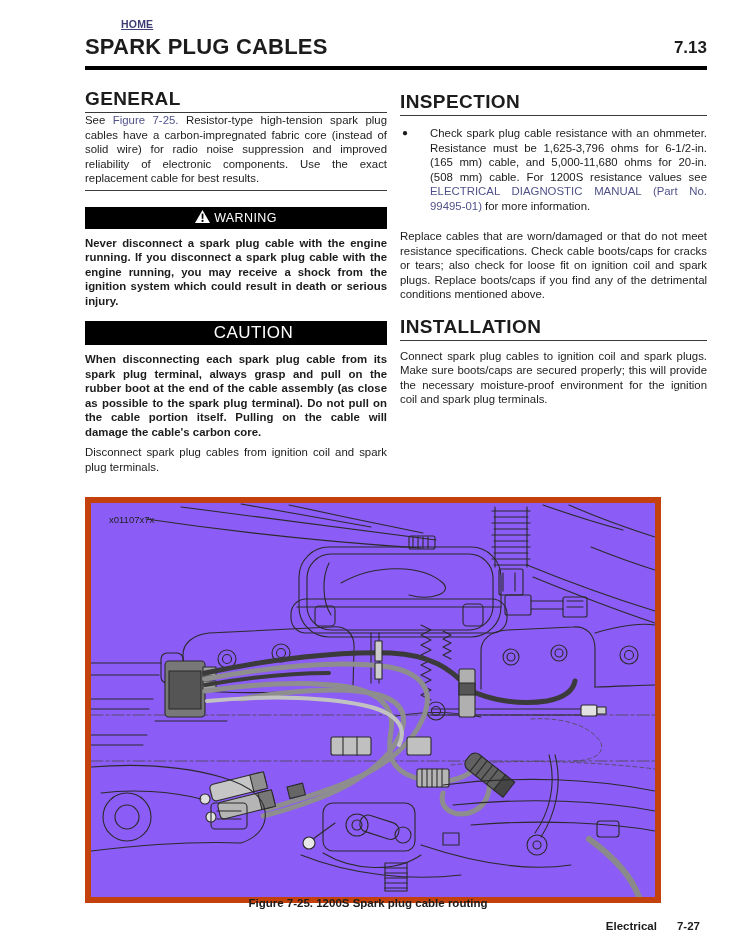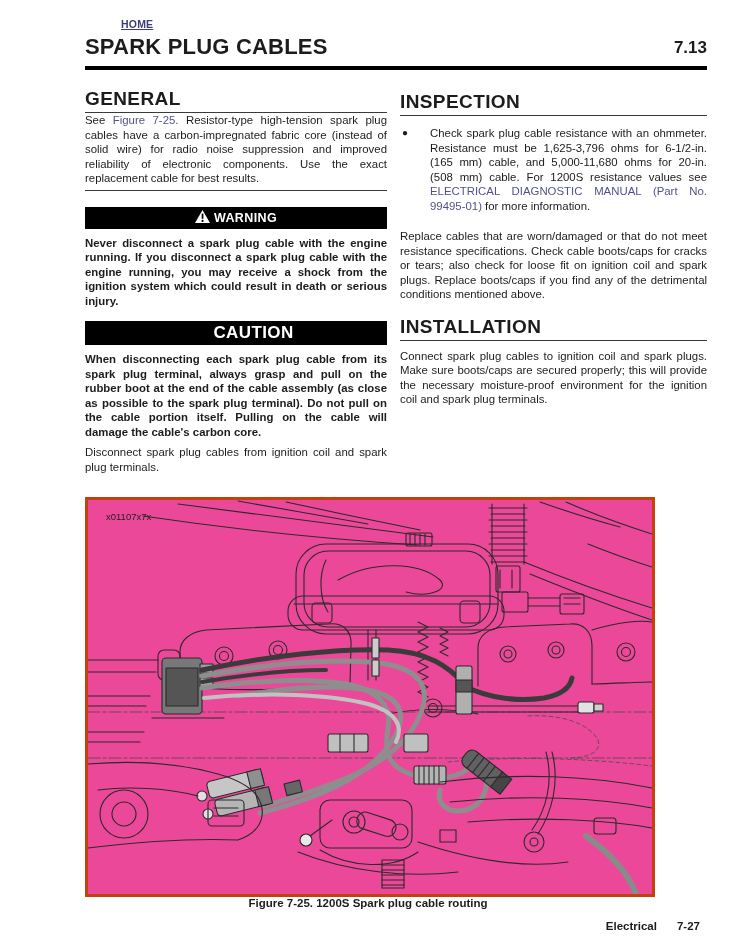--- a/index.html
+++ b/index.html
@@ -18,31 +18,31 @@
   
   .columns{position:absolute;left:85px;top:80px;width:622px;display:flex;gap:13px;}
   .col-left{width:302px;}
   .col-right{width:307px;padding-top:13px;}
   h2.sec{font-size:19px;font-weight:bold;letter-spacing:.4px;line-height:18px;margin:0;}
   .sec-rule{height:1px;background:#3a3a3a;margin-top:4px;}
   p.body{font-size:11.4px;line-height:14.5px;text-align:justify;margin:0;}
   .mt-para{margin-top:8px;}
   .link{color:#51518a;cursor:pointer;}
   
-  .banner{background:#000;color:#fff;display:flex;align-items:center;justify-content:center;gap:4px;font-weight:bold;}
+  .banner{background:#000;color:#fff;display:flex;align-items:center;justify-content:center;gap:4px;font-weight:normal;}
   .banner-warning{height:22px;margin-top:16px;font-size:12.5px;letter-spacing:.4px;}
   .banner-caution{height:24px;margin-top:13px;font-size:17px;letter-spacing:.4px;padding-left:35px;}
   .warn-icon{display:inline-block;}
   p.bold{font-weight:bold;}
   
   .bullet{display:flex;margin-top:10px;}
   .bullet-glyph{width:28px;flex:none;font-size:10px;line-height:14.5px;padding-left:2px;}
   .bullet-text{flex:1;font-size:11.4px;line-height:14.5px;text-align:justify;}
   
-  .figure-box{position:absolute;left:85px;top:497px;width:564px;height:394px;border:3px solid #c2410c;background:#ec4899;}
+  .figure-box{position:absolute;left:85px;top:497px;width:564px;height:394px;border:6px solid #c2410c;background:#8b5cf6;}
   .figure-label{position:absolute;left:18px;top:11px;font-size:9.5px;color:#222;}
   .figure-caption{position:absolute;left:85px;top:897px;width:566px;text-align:center;font-size:11.5px;font-weight:bold;}
   
   .footer{position:absolute;top:920px;right:35px;font-size:11.5px;font-weight:bold;display:flex;gap:20px;}
   svg.diagram{position:absolute;left:0;top:0;}
   svg.diagram *{vector-effect:non-scaling-stroke;}
 </style>
 </head>
 <body>
 

